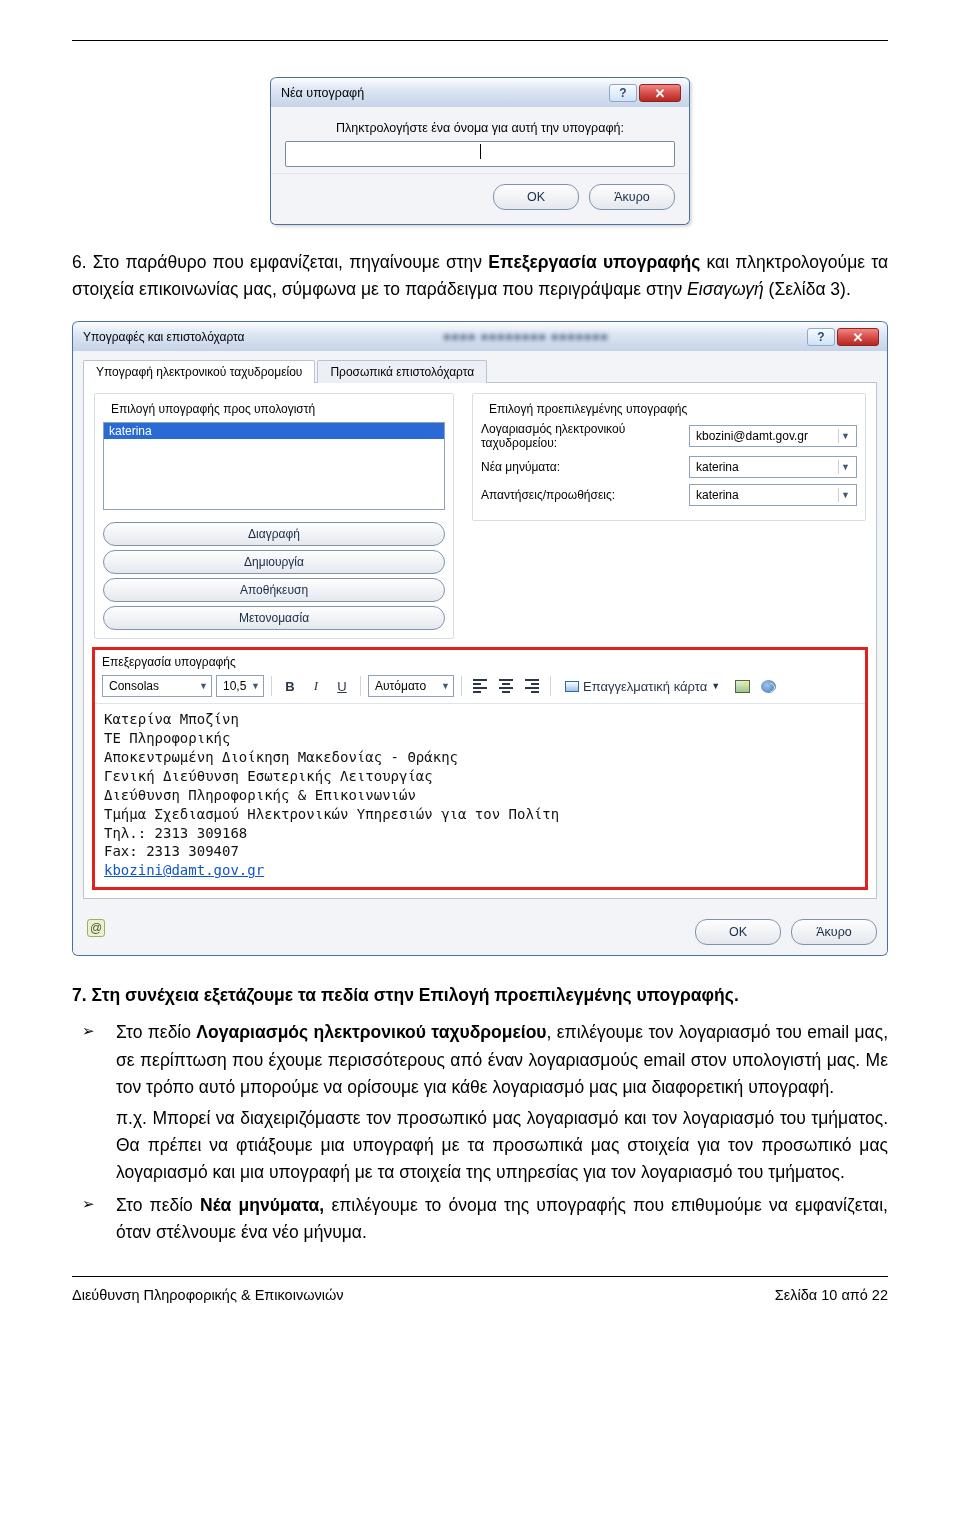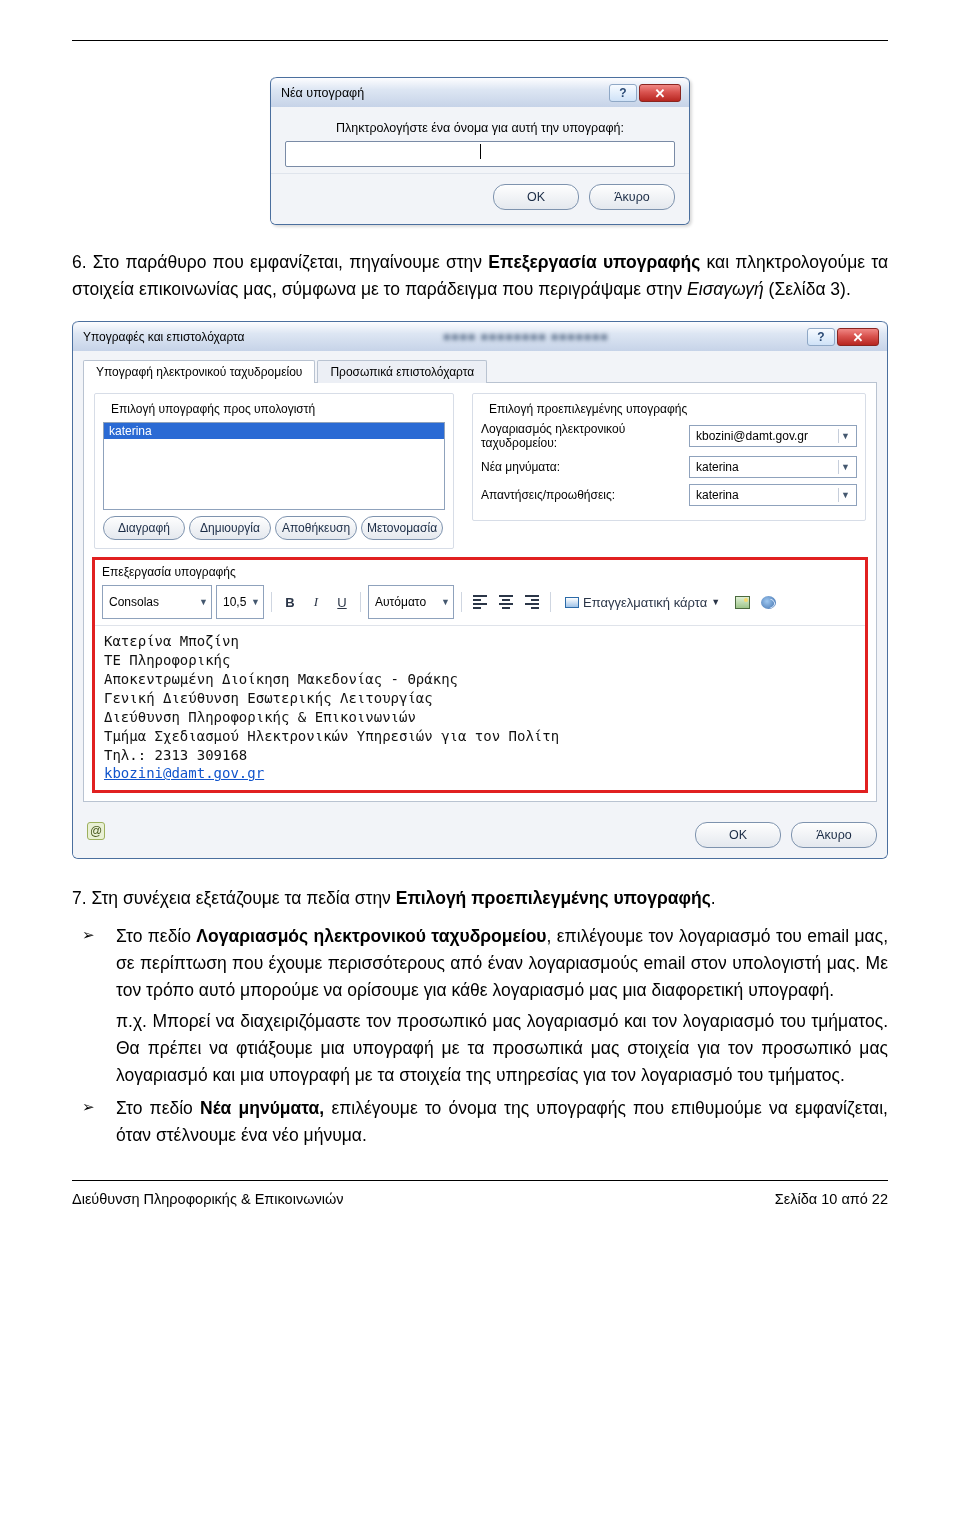--- a/index.html
+++ b/index.html
@@ -127,21 +127,21 @@
   }
   .two-col { display:flex; gap:18px; }
   .colL { width: 360px; }
   .colR { flex:1; }
   .grp { border:1px solid #d7dde7; padding:8px; border-radius:2px; }
   .grp-title { font-size:12px; margin:-16px 0 6px 4px; background:#fff; display:inline-block; padding:0 4px; }
   .listbox {
     width:100%; height:88px; border:1px solid #8fa2bc; background:#fff; overflow:hidden;
   }
   .listbox .sel { background:#2a6ad4; color:#fff; padding:1px 5px; }
-  .btnrow { display:flex; gap:4px; margin-top:6px; }
+  .btnrow { display:flex; gap:4px; margin-top:12px;flex-direction:column; }
   .btnrow .win-btn { min-width: 82px; height:24px; font-size:12px; }
   .formrow { display:flex; align-items:center; margin-bottom:6px; gap:8px; }
   .formrow label { width:200px; }
   .dd {
     flex:1; height:22px; border:1px solid #8fa2bc; background:#fff;
     display:flex;align-items:center;justify-content:space-between;
     padding:0 4px 0 6px;
   }
   .dd .arr { width:14px;height:14px;border-left:1px solid #c6cedb;display:flex;align-items:center;justify-content:center;color:#44586f;font-size:9px; }
 
@@ -150,21 +150,21 @@
     outline-offset: -1px;
     margin-top: 10px;
   }
   .edit-head { padding:6px 8px 2px; font-size:12px; }
   .toolbar2 {
     display:flex;align-items:center;gap:4px;
     padding:4px 8px 6px;
     border-bottom:1px solid #dfe3ea;
   }
   .toolbar2 .dd2 {
-    height:34px;border:1px solid #8fa2bc;background:#fff;
+    height:22px;border:1px solid #8fa2bc;background:#fff;
     display:flex;align-items:center;justify-content:space-between;padding:0 3px 0 6px;
   }
   .dd2 .arr{font-size:9px;color:#44586f}
   .tb-btn {
     width:22px;height:22px;border:1px solid transparent;border-radius:2px;
     display:flex;align-items:center;justify-content:center;font-size:13px;color:#2b3648;
   }
   .tb-sep{width:1px;height:20px;background:#cfd6e1;margin:0 3px}
   .icon-align{display:flex;flex-direction:column;gap:2px;width:14px}
   .icon-align span{display:block;height:2px;background:#2b3648}
@@ -174,21 +174,21 @@
     padding: 6px 10px 8px; color:#111;
     background:#fff;
   }
   .editor .link{ color:#1155cc; text-decoration:underline; }
   .dlg2-footer {
     padding: 10px; display:flex; justify-content:flex-end; gap:10px; background:#f2f4f8;
   }
   .dlg2-footer .at { width:18px;height:18px;background:#e9f0d5;border:1px solid #9db05d;color:#4a5a1f;border-radius:3px;display:flex;align-items:center;justify-content:center;font-size:12px;margin-right:auto;margin-left:4px }
 
   .para { margin-bottom: 22px; }
-  .step7 { margin-bottom: 10px; }
+  .step7 { margin-bottom: 10px; font-weight: bold; }
   ul.bullets {
     list-style:none; margin-left: 38px;
   }
   ul.bullets > li {
     position:relative; padding-left:6px; margin-bottom:6px;
   }
   ul.bullets > li::before {
     content:"➢"; position:absolute; left:-28px; top:0; font-size:15px;
   }
   .footer {
@@ -349,20 +349,21 @@
             </div>
           </div>
           <div class="editor">
             <div>Κατερίνα Μποζίνη</div>
             <div>ΤΕ Πληροφορικής</div>
             <div>Αποκεντρωμένη Διοίκηση Μακεδονίας - Θράκης</div>
             <div>Γενική Διεύθυνση Εσωτερικής Λειτουργίας</div>
             <div>Διεύθυνση Πληροφορικής &amp; Επικοινωνιών</div>
             <div>Τμήμα Σχεδιασμού Ηλεκτρονικών Υπηρεσιών για τον Πολίτη</div>
             <div>Τηλ.: 2313 309168</div>
+            <div>Fax: 2313 309407</div>
             <div class="link">kbozini@damt.gov.gr</div>
           </div>
         </div>
 
       </div>
     </div>
     <div class="dlg2-footer">
       <div class="at">@</div>
       <div class="win-btn">OK</div>
       <div class="win-btn">Άκυρο</div>

